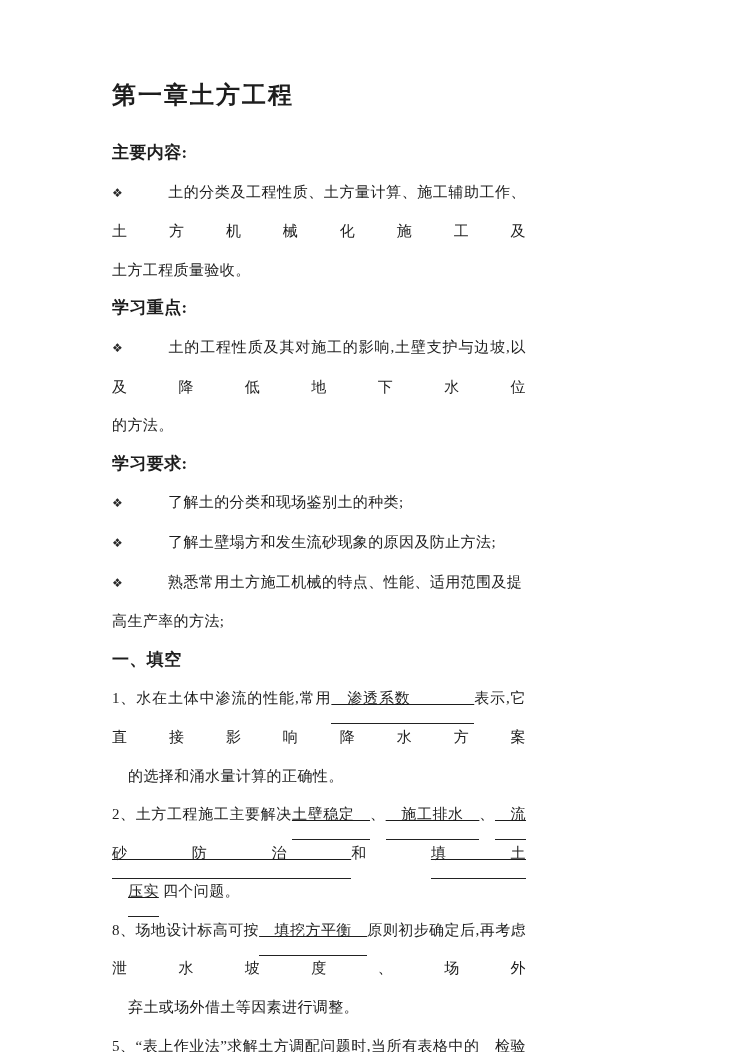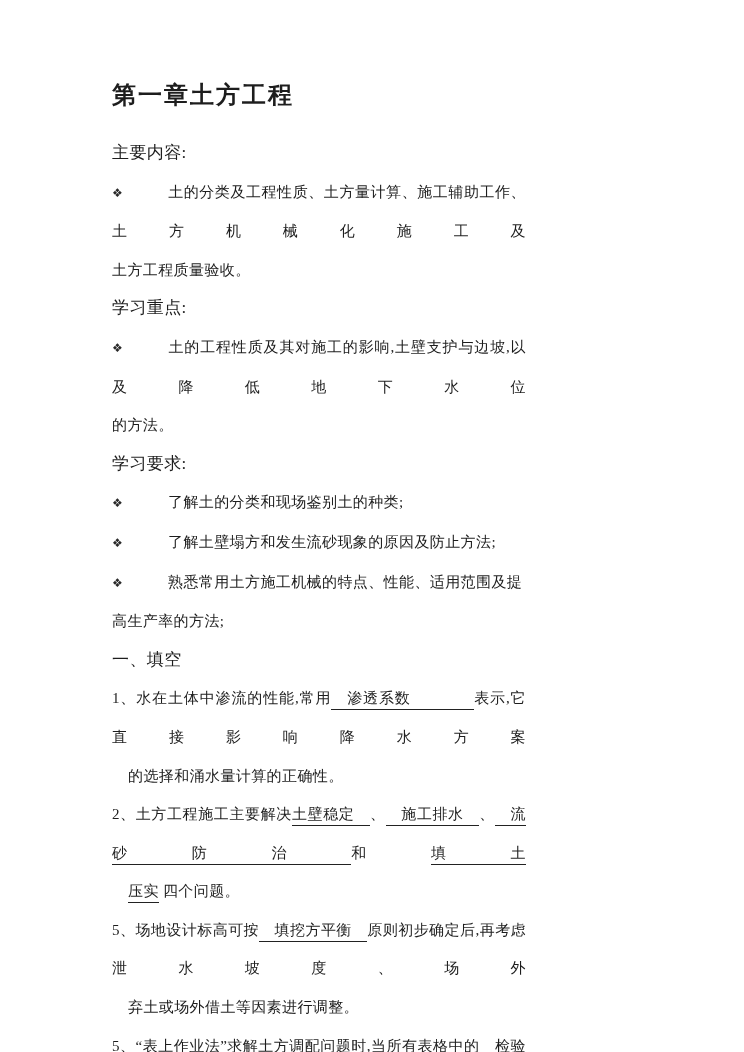--- a/index.html
+++ b/index.html
@@ -20,37 +20,38 @@
     margin: 0 0 18px 0;
     letter-spacing: 2px;
   }
   .line {
     font-size: 15px;
     line-height: 38.6px;
     letter-spacing: 0.4px;
   }
   .heading {
     font-size: 17px;
-    font-weight: normal;
+    font-weight: bold;
   }
   .fill {
     text-align: justify;
     text-align-last: justify;
   }
   .indent { padding-left: 16px; }
   .diamond {
     display: inline-block;
     width: 14px;
     font-size: 12px;
     color: #2a2a2a;
   }
   .gap { display: inline-block; width: 42px; }
   .blank {
     border-bottom: 1.5px solid #222222;
-    padding-bottom: 3px;
+    padding-bottom: 17px;
+    text-decoration: underline;
   }
   .blank sub, sub {
     font-size: 14px;
     line-height: 0;
   }
 </style>
 </head>
 <body>
 
 <div class="page">
@@ -86,21 +87,21 @@
     <div class="line fill"><span>1、水在土体中渗流的性能,常用</span><span class="blank">　渗透系数　　　　</span><span>表示,它直接影响降水方案</span></div>
     <div class="line indent"><span>的选择和涌水量计算的正确性。</span></div>
   </div>
 
   <div>
     <div class="line fill"><span>2、土方工程施工主要解决</span><span class="blank">土壁稳定　</span><span>、</span><span class="blank">　施工排水　</span><span>、</span><span class="blank">　流砂防治</span><span>和</span><span class="blank">填土</span></div>
     <div class="line indent"><span class="blank">压实</span><span> 四个问题。</span></div>
   </div>
 
   <div>
-    <div class="line fill"><span>5、场地设计标高可按</span><span class="blank">　填挖方平衡　</span><span>原则初步确定后,再考虑泄水坡度、场外</span></div>
+    <div class="line fill"><span>8、场地设计标高可按</span><span class="blank">　填挖方平衡　</span><span>原则初步确定后,再考虑泄水坡度、场外</span></div>
     <div class="line indent"><span>弃土或场外借土等因素进行调整。</span></div>
   </div>
 
 
   <div>
     <div class="line fill"><span>5、“表上作业法”求解土方调配问题时,当所有表格中的</span><span class="blank">　检验数λ</span><span class="blank"><sub>ij</sub></span><span class="blank">≥0　</span><span>时,</span></div>
   </div>
 
 </div>
 

